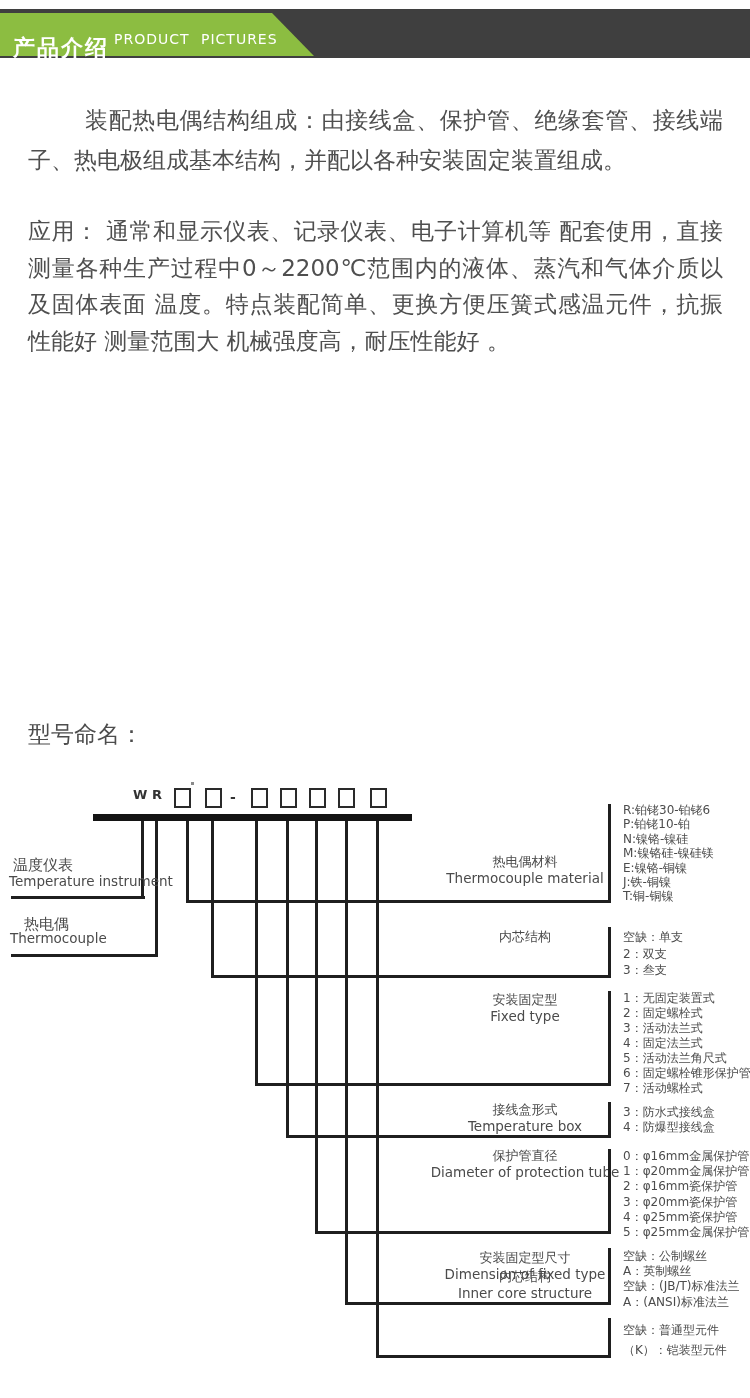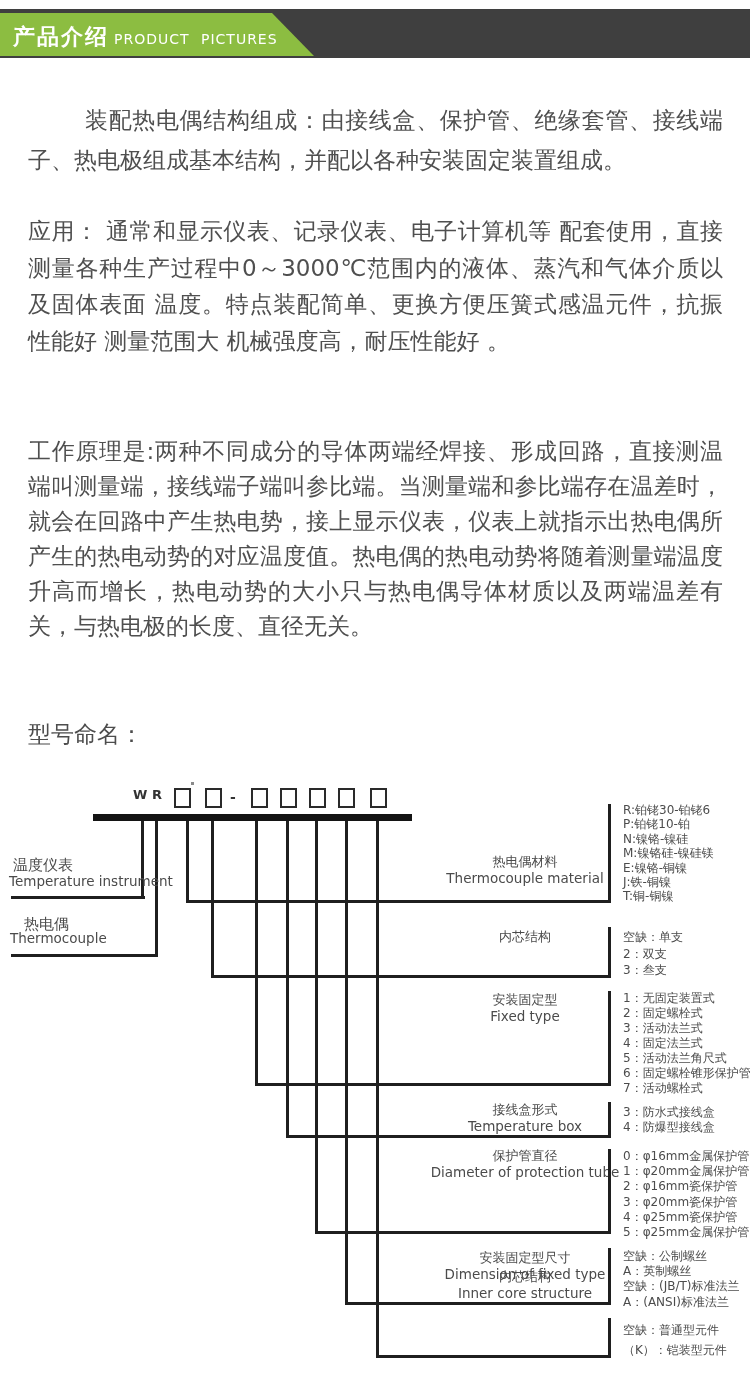--- a/index.html
+++ b/index.html
@@ -4,21 +4,21 @@
 <style>
   html,body{margin:0;padding:0;background:#ffffff;}
   .page{position:relative;width:750px;height:1398px;background:#ffffff;overflow:hidden;
         font-family:"DejaVu Sans",sans-serif;}
   .abs{position:absolute;}
 
   
   .banner-bar{left:0;top:9px;width:750px;height:49px;background:#3f3f3f;}
   .banner-ribbon{left:0;top:13px;width:314px;height:43px;background:#8cbd41;
                  clip-path:polygon(0 0,272px 0,314px 100%,0 100%);}
-  .banner-title-cn{left:13px;top:22px;font-size:22px;font-weight:bold;color:#ffffff;letter-spacing:2px;}
+  .banner-title-cn{left:13px;top:33px;font-size:22px;font-weight:bold;color:#ffffff;letter-spacing:2px;}
   .banner-title-en{left:114px;top:31px;font-size:14px;color:#ffffff;letter-spacing:1px;word-spacing:6px;}
 
   
   .para{left:28px;width:695px;color:#4f4f4f;font-size:23px;text-align:justify;margin:0;}
   .p1{top:100px;line-height:40px;text-indent:57px;}
   .p2{top:213px;line-height:36.5px;}
   .p3{top:434px;line-height:35px;}
   .model-heading{left:28px;top:719px;font-size:23px;color:#4d4d4d;}
 
   
@@ -73,22 +73,21 @@
 <body>
 
 <div class="page">
 
   <div class="abs banner-bar"></div>
   <div class="abs banner-ribbon"></div>
   <div class="abs banner-title-cn">产品介绍</div>
   <div class="abs banner-title-en">PRODUCT PICTURES</div>
 
   <p class="abs para p1">装配热电偶结构组成：由接线盒、保护管、绝缘套管、接线端子、热电极组成基本结构，并配以各种安装固定装置组成。</p>
-  <p class="abs para p2">应用： 通常和显示仪表、记录仪表、电子计算机等 配套使用，直接测量各种生产过程中0～3000℃范围内的液体、蒸汽和气体介质以及固体表面 温度。特点装配简单、更换方便压簧式感温元件，抗振性能好 测量范围大 机械强度高，耐压性能好 。</p>
-  <p class="abs para p3">工作原理是:两种不同成分的导体两端经焊接、形成回路，直接测温端叫测量端，接线端子端叫参比端。当测量端和参比端存在温差时，就会在回路中产生热电势，接上显示仪表，仪表上就指示出热电偶所产生的热电动势的对应温度值。热电偶的热电动势将随着测量端温度升高而增长，热电动势的大小只与热电偶导体材质以及两端温差有关，与热电极的长度、直径无关。</p>
+  <p class="abs para p2">应用： 通常和显示仪表、记录仪表、电子计算机等 配套使用，直接测量各种生产过程中0～2200℃范围内的液体、蒸汽和气体介质以及固体表面 温度。特点装配简单、更换方便压簧式感温元件，抗振性能好 测量范围大 机械强度高，耐压性能好 。</p>
   <div class="abs model-heading">型号命名：</div>
 
   <div>
 
     <span class="abs code-letter lw">W</span>
     <span class="abs code-letter lr">R</span>
     <div class="abs dot-artifact"></div>
     <div class="abs code-box b1"></div>
     <div class="abs code-box b2"></div>
     <span class="abs code-sep">-</span>

